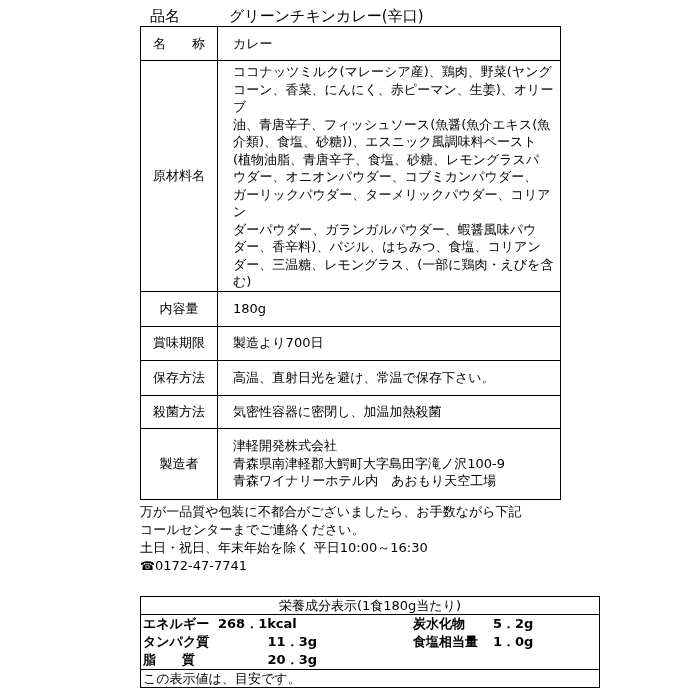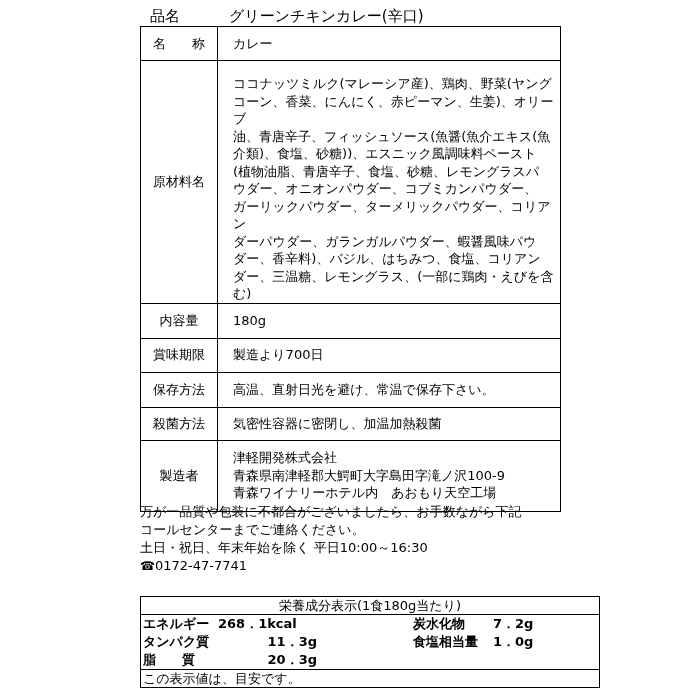--- a/index.html
+++ b/index.html
@@ -6,21 +6,21 @@
   body { width:700px; height:700px; position:relative; overflow:hidden;
          font-family:"DejaVu Sans", sans-serif; color:#000; font-size:13px; }
   .product-name { position:absolute; left:150px; top:8px; font-size:15px; line-height:16px; }
   .product-name .lbl { display:inline-block; width:79px; }
   table.spec { position:absolute; left:140px; top:26px; width:421px; border-collapse:collapse; }
   table.spec td { border:1px solid #000; padding:0; vertical-align:middle; font-size:13px; line-height:17.5px; }
   table.spec td.k { width:76px; text-align:center; }
   table.spec td.v { padding-left:15px; padding-right:6px; }
   .r-name td { height:33px; }
   .r-ingr td { height:216px; }
-  .r-ingr td.v { padding-top:14px; }
+  .r-ingr td.v { padding-top:2px; }
   .r-amt td { height:34px; }
   .r-exp td { height:33px; }
   .r-store td { height:34px; }
   .r-steril td { height:32px; }
   .r-maker td { height:70px; }
   .notice { position:absolute; left:140px; top:503px; font-size:13px; line-height:18px; }
   .phone-icon { font-weight:bold; font-size:12px; }
   table.nut { position:absolute; left:140px; top:596px; width:460px; border-collapse:collapse; }
   table.nut td { border:1px solid #000; padding:0 2px; font-size:13px; line-height:17px; }
   .nut-grid { display:grid; grid-template-columns:75px 105px 90px 80px auto; line-height:18px;font-weight:bold; }
@@ -96,21 +96,21 @@
       <tr>
         <td class="nut-head">栄養成分表示(1食180g当たり)</td>
       </tr>
   <tr>
         <td>
     <div class="nut-grid">
       <span>エネルギー</span>
       <span>268．1kcal</span>
       <span></span>
       <span>炭水化物</span>
-      <span>7．2g</span>
+      <span>5．2g</span>
 
       <span>タンパク質</span>
       <span class="num">11．3g</span>
       <span></span>
       <span>食塩相当量</span>
       <span>1．0g</span>
 
       <span style="white-space:pre">脂　　質</span>
       <span class="num">20．3g</span>
       <span></span>

